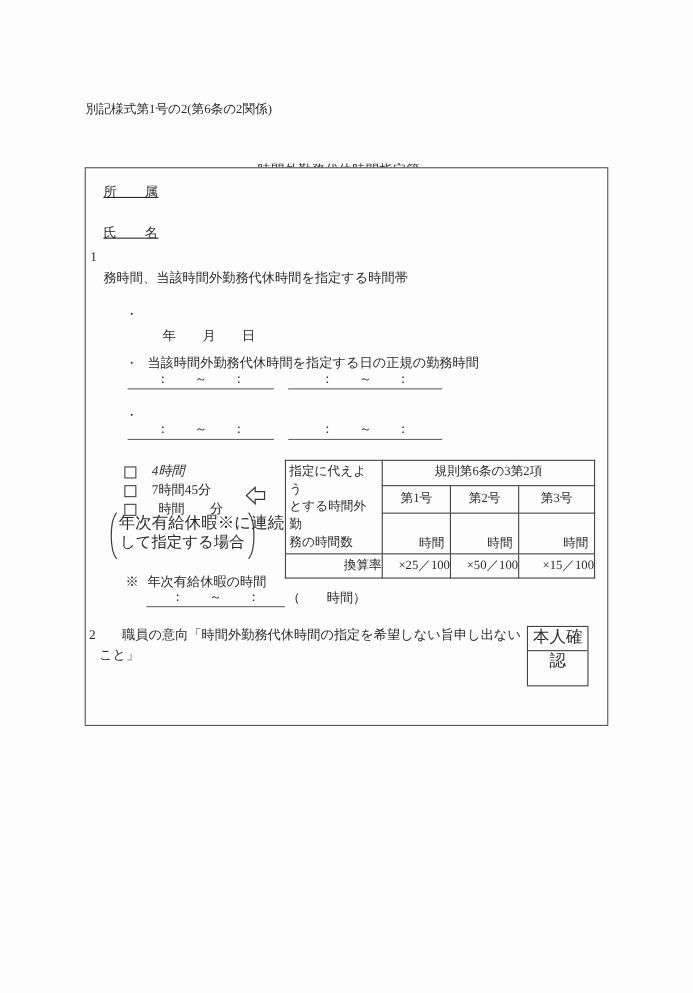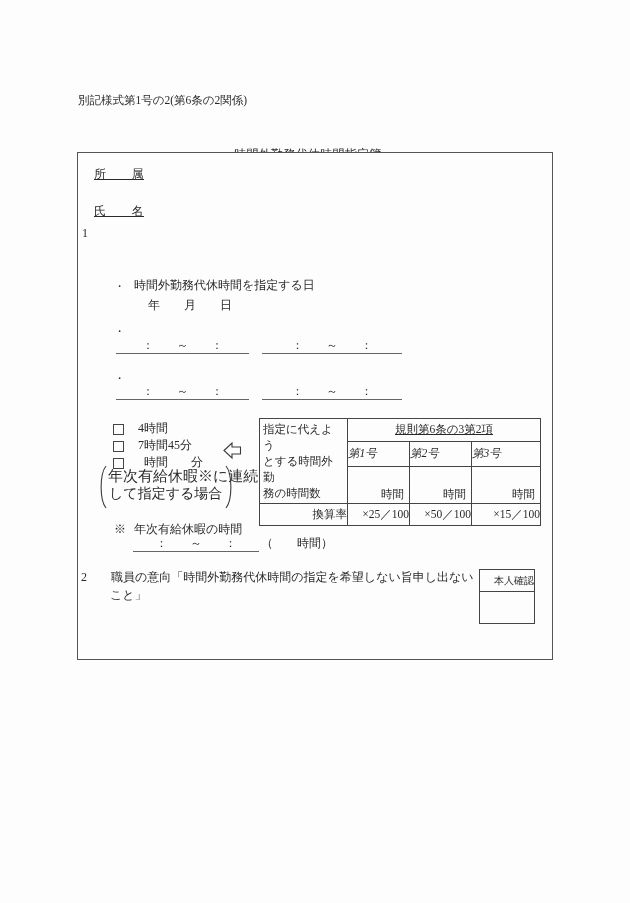--- a/index.html
+++ b/index.html
@@ -24,61 +24,62 @@
   .dot{font-size:11px;}
   .cb{
     position:absolute;width:9px;height:9px;border:1px solid #444;background:#fdfdfd;
   }
   .rate-table{
     position:absolute;left:181px;top:265px;border-collapse:collapse;table-layout:fixed;
     font-size:11.5px;color:#2a2a2a;
   }
   .rate-table td{border:1px solid #444;padding:0;}
   td.left-head{vertical-align:top;text-align:left;padding:2px 3px;line-height:16px;}
-  td.group-head{height:18px;text-align:center;text-decoration:underline;}
-  td.col-head{height:20px;text-align:left;font-style:italic;}
+  td.group-head{height:18px;text-align:center;}
+  td.col-head{height:20px;text-align:center;}
   td.unit{height:26px;vertical-align:bottom;text-align:right;padding:2px 5px;}
   td.rate{height:21px;text-align:right;}
   .confirm{
     position:absolute;left:401px;top:416px;width:54px;height:53px;border:1px solid #444;background:#fdfdfd;
   }
-  .confirm-head{height:21px;line-height:21px;text-align:right;border-bottom:1px solid #444;font-size:10px;}
+  .confirm-head{height:21px;line-height:21px;text-align:center;border-bottom:1px solid #444;font-size:15px;}
   .confirm-body{height:31px;}
   svg{display:block;}
 </style>
 </head>
 <body>
 
 <div class="abs form-note">別記様式第1号の2(第6条の2関係)</div>
 
 <div class="abs title-wrap">
   <span class="title">時間外勤務代休時間指定簿</span>
 </div>
 
 <div class="box">
 
   <div class="abs lbl-wide" style="left:16px;top:15px;">所　　属</div>
   <div class="abs lbl-wide" style="left:16px;top:28px;margin-top:24px;">氏　　名</div>
 
   <div class="abs" style="left:4px;top:74px;">1</div>
+  <div class="abs" style="left:16px;top:93px;">務時間、当該時間外勤務代休時間を指定する時間帯</div>
 
   <div class="abs dot" style="left:36px;top:127px;">・</div>
-  <div class="abs" style="left:56px;top:126px;">時間外勤務代休時間を指定する日</div>
   <div class="abs" style="left:70px;top:146px;">年　　月　　日</div>
 
   <div class="abs dot" style="left:36px;top:172px;">・</div>
+  <div class="abs" style="left:56px;top:171px;">当該時間外勤務代休時間を指定する日の正規の勤務時間</div>
   <div class="blank" style="left:38px;top:184px;width:133px;">：　　～　　：</div>
   <div class="blank" style="left:184px;top:184px;width:140px;">：　　～　　：</div>
 
   <div class="abs dot" style="left:36px;top:219px;">・</div>
   <div class="blank" style="left:38px;top:230px;width:133px;">：　　～　　：</div>
   <div class="blank" style="left:184px;top:230px;width:140px;">：　　～　　：</div>
 
   <div class="cb" style="left:35px;top:271px;"></div>
-  <div class="abs" style="left:60px;top:269px;">4時間</div>
+  <div class="abs" style="left:60px;top:269px;font-style:italic;">4時間</div>
 
   <div class="cb" style="left:35px;top:288px;"></div>
   <div class="abs" style="left:60px;top:286px;">7時間45分</div>
 
   <div class="cb" style="left:35px;top:305px;"></div>
   <div class="abs" style="left:66px;top:303px;">時間</div>
   <div class="abs" style="left:113px;top:303px;">分</div>
 
   <div class="abs" style="left:145px;top:289px;">
     <svg width="19" height="17" viewBox="0 0 19 17">
@@ -134,20 +135,20 @@
     </tbody>
   </table>
 
   <div class="abs" style="left:36px;top:370px;">※</div>
   <div class="abs" style="left:56px;top:370px;">年次有給休暇の時間</div>
   <div class="blank" style="left:55px;top:382px;width:126px;">：　　～　　：</div>
   <div class="abs" style="left:183px;top:384px;">（　　時間）</div>
 
   <div class="abs" style="left:3px;top:418px;">2</div>
   <div class="abs" style="left:33px;top:418px;">職員の意向「時間外勤務代休時間の指定を希望しない旨申し出ない</div>
-  <div class="abs" style="left:32px;top:436px;">こと」</div>
+  <div class="abs" style="left:12px;top:436px;">こと」</div>
 
   <div class="confirm">
     <div class="confirm-head">本人確認</div>
     <div class="confirm-body"></div>
   </div>
 
 </div>
 
 </body></html>

